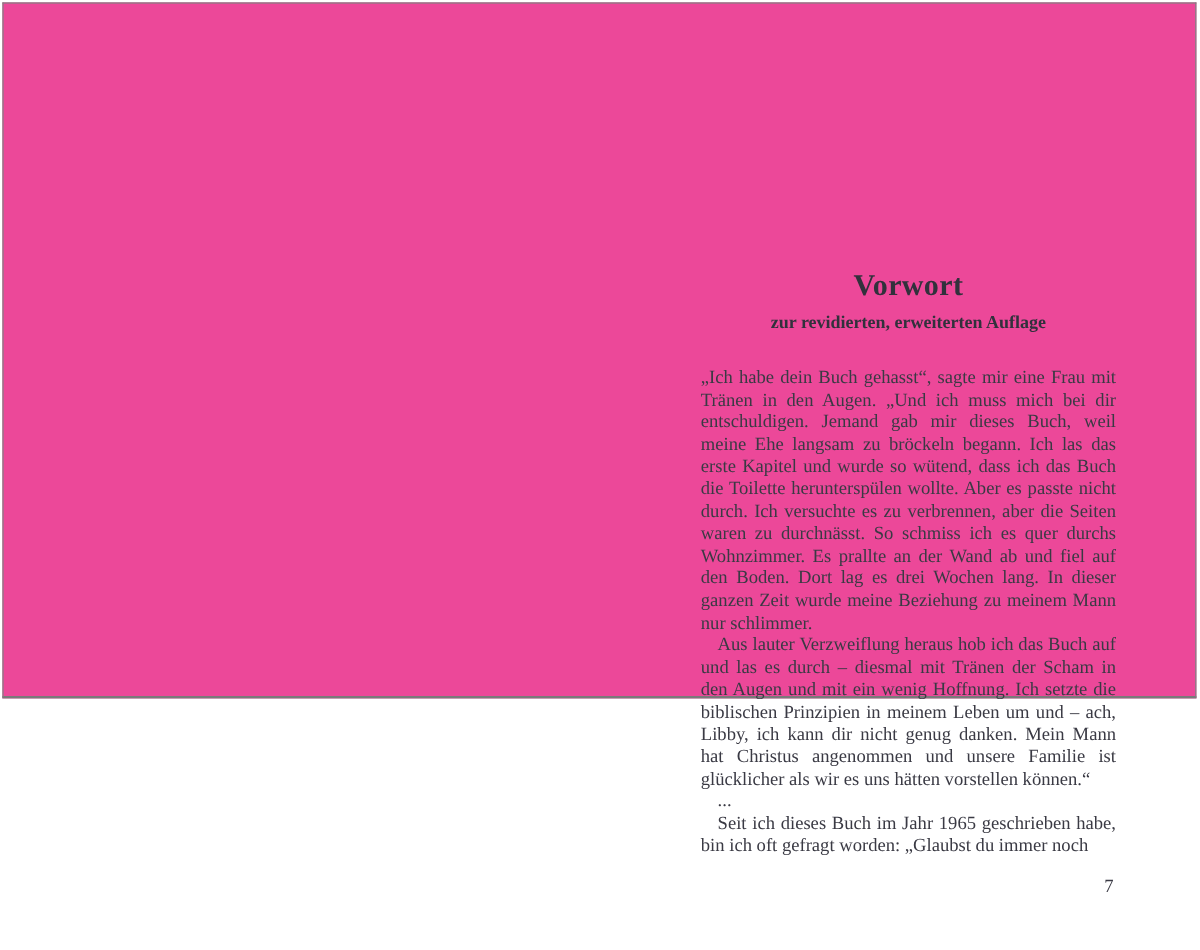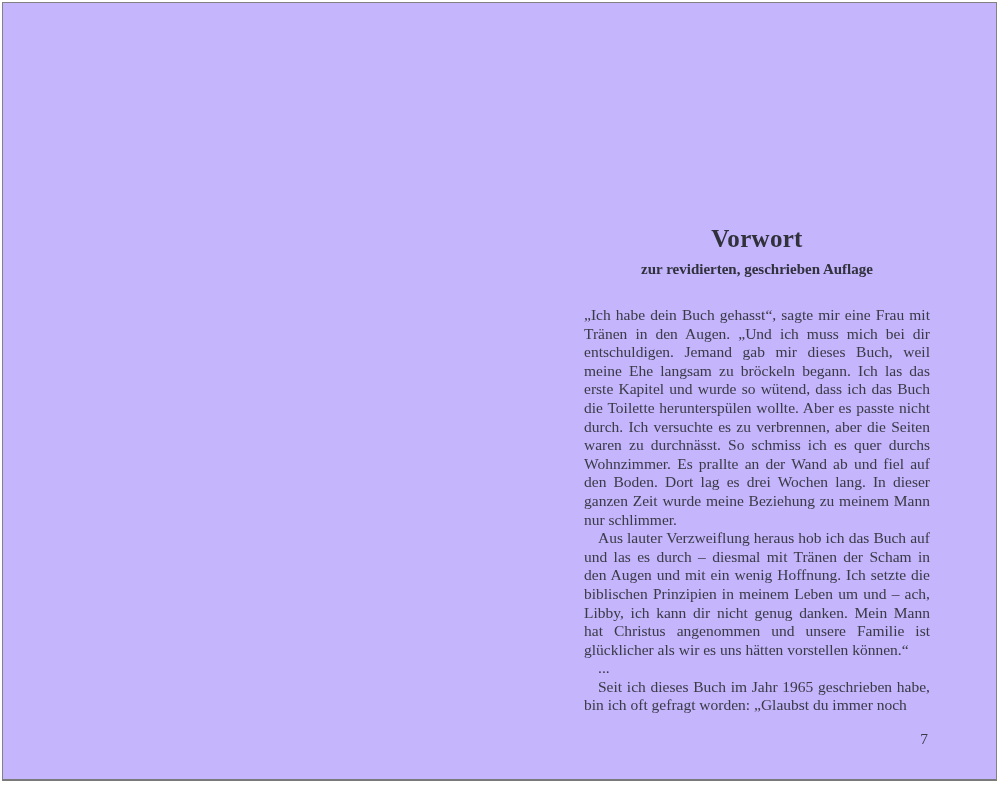--- a/index.html
+++ b/index.html
@@ -9,22 +9,22 @@
     width: 1000px;
     height: 792px;
     background: #ffffff;
     font-family: "Liberation Serif", "DejaVu Serif", serif;
   }
   .page-frame {
     position: absolute;
     left: 2px;
     top: 2px;
     width: 995px;
-    height: 779px;
-    background: #c4b5fd;
+    height: 580px;
+    background: #ec4899;
     border-top: 1px solid #828282;
     border-left: 1px solid #828282;
     border-right: 1px solid #828282;
     border-bottom: 2px solid #7a7a7a;
   }
   .text-block {
     position: absolute;
     left: 581px;
     top: 223px;
     width: 346px;
@@ -74,21 +74,21 @@
     color: #3a3a44;
     text-align: right;
   }
 </style>
 </head>
 <body>
 
 <div class="page-frame">
   <div class="text-block">
     <h1 class="title">Vorwort</h1>
-    <h2 class="subtitle">zur revidierten, geschrieben Auflage</h2>
+    <h2 class="subtitle">zur revidierten, erweiterten Auflage</h2>
     <div class="body-text">
       <p class="para first">„Ich habe dein Buch gehasst“, sagte mir eine Frau mit Tränen in den Augen. „Und ich muss mich bei dir entschuldigen. Jemand gab mir dieses Buch, weil meine Ehe langsam zu bröckeln begann. Ich las das erste Kapitel und wurde so wütend, dass ich das Buch die Toilette herunterspülen wollte. Aber es passte nicht durch. Ich versuchte es zu verbrennen, aber die Seiten waren zu durchnässt. So schmiss ich es quer durchs Wohnzimmer. Es prallte an der Wand ab und fiel auf den Boden. Dort lag es drei Wochen lang. In dieser ganzen Zeit wurde meine Beziehung zu meinem Mann nur schlimmer.</p>
       <p class="para">Aus lauter Verzweiflung heraus hob ich das Buch auf und las es durch – diesmal mit Tränen der Scham in den Augen und mit ein wenig Hoffnung. Ich setzte die biblischen Prinzipien in meinem Leben um und – ach, Libby, ich kann dir nicht genug danken. Mein Mann hat Christus angenommen und unsere Familie ist glücklicher als wir es uns hätten vorstellen können.“</p>
       <p class="para ellipsis-line">...</p>
       <p class="para">Seit ich dieses Buch im Jahr 1965 geschrieben habe, bin ich oft gefragt worden: „Glaubst du immer noch</p>
     </div>
     <div class="page-number">7</div>
   </div>
 </div>
 

